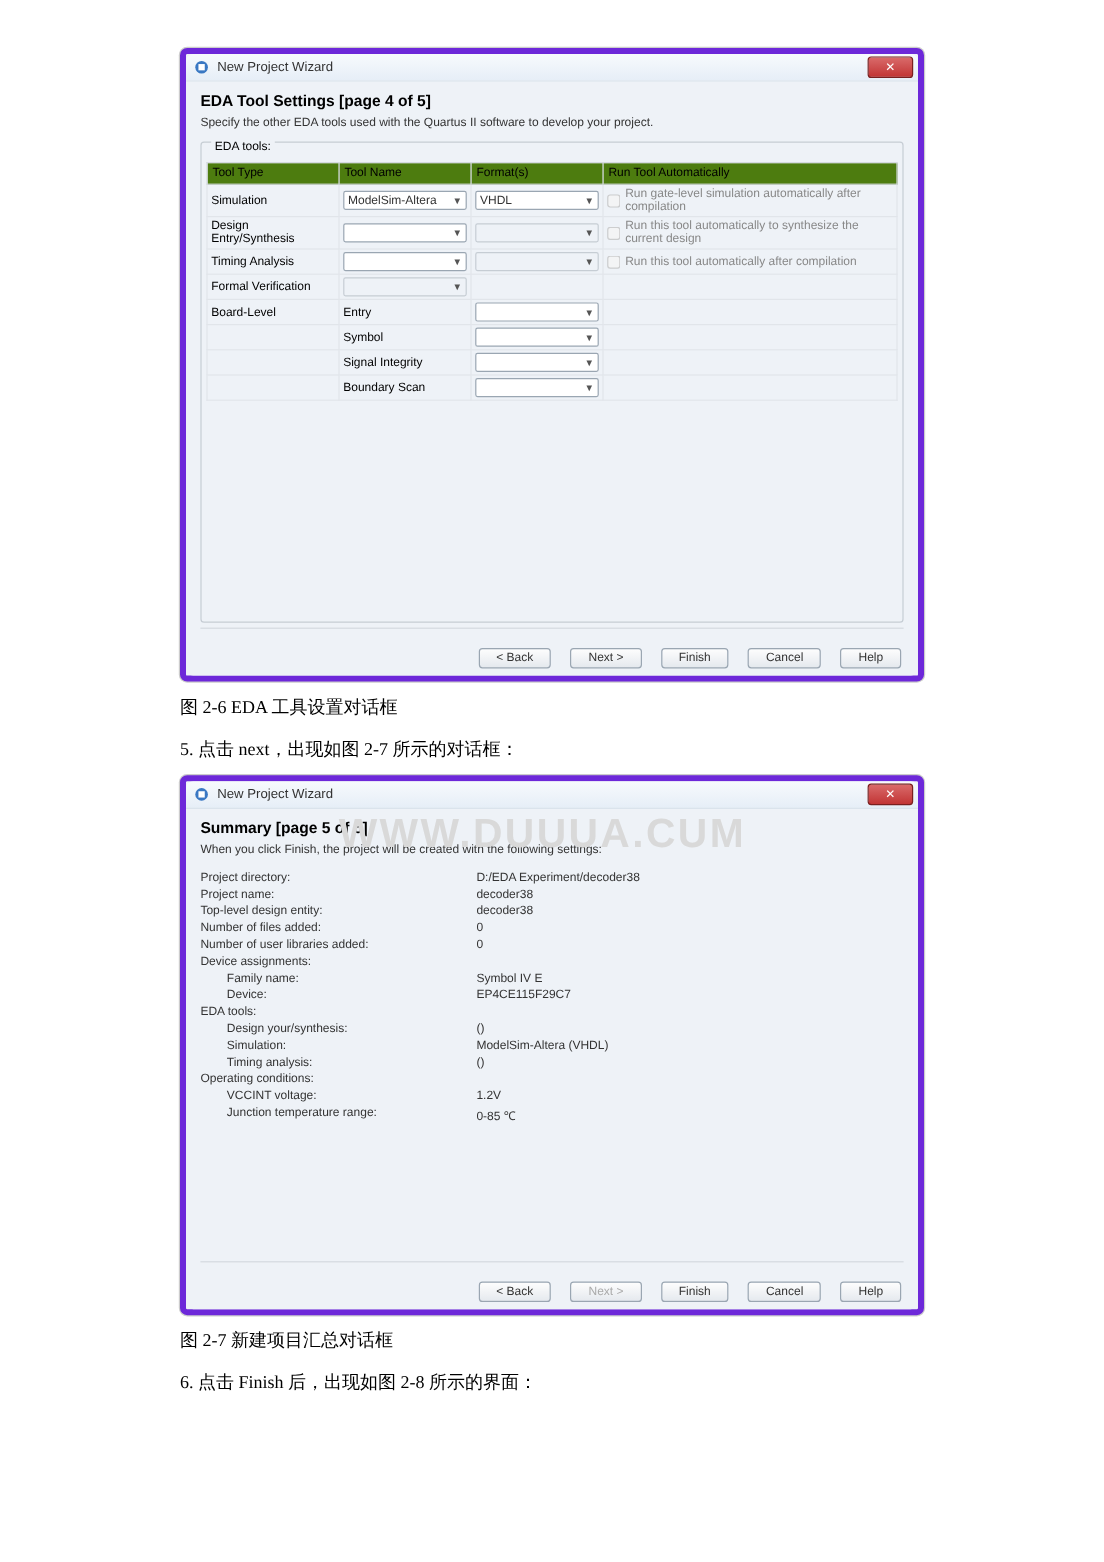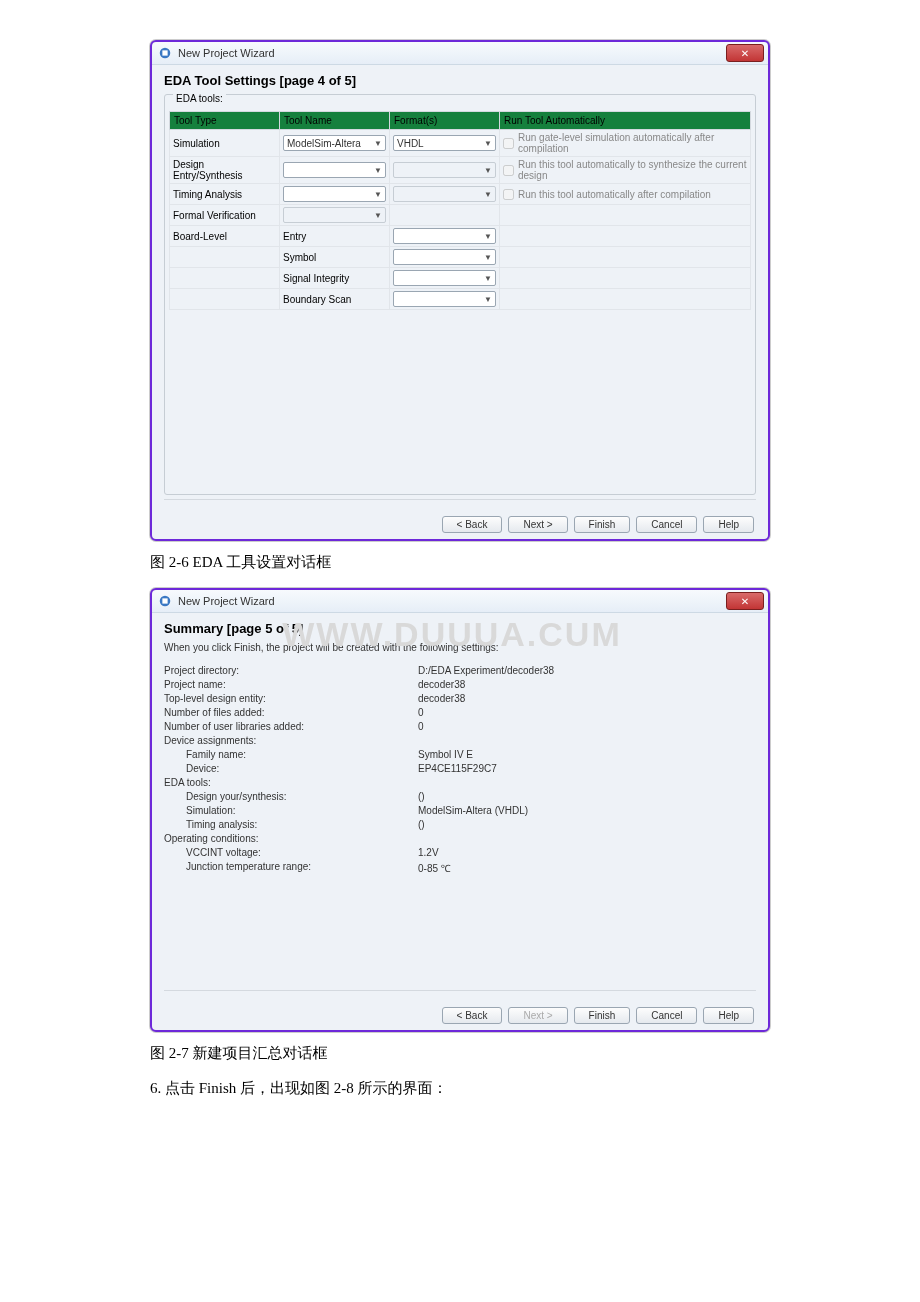--- a/index.html
+++ b/index.html
@@ -1,42 +1,42 @@
 <!DOCTYPE html>
 <html><head>
 <meta charset="utf-8">
 <style>
   * { box-sizing: border-box; margin: 0; padding: 0; }
   body { font-family: "Microsoft YaHei", Tahoma, Arial, sans-serif; background: #fff; width: 920px; margin: 0 auto; color: #000; }
   .page { padding: 40px 150px 40px 150px; }
-  .dialog { border: 2px solid #6d28d9; border-radius: 6px; background: #eef2f7; box-shadow: 0 0 0 1px #ccc; margin-bottom: 10px; }
+  .dialog { border: 5px solid #6d28d9; border-radius: 6px; background: #eef2f7; box-shadow: 0 0 0 1px #ccc; margin-bottom: 10px; }
   .titlebar { display: flex; align-items: center; padding: 4px 6px; background: linear-gradient(#f7fafd, #e6eef7); border-bottom: 1px solid #cdd9e4; border-radius: 6px 6px 0 0; position: relative; }
   .titlebar .icon { width: 14px; height: 14px; margin-right: 6px; display:inline-block; }
   .titlebar .title { font-size: 11px; color: #333; }
   .closebtn { position: absolute; right: 4px; top: 2px; width: 38px; height: 18px; background: linear-gradient(#d96a6a,#c23535); border:1px solid #7a1f1f; border-radius:3px; color:#fff; font-size:10px; display:flex; align-items:center; justify-content:center; }
   .dialog-body { padding: 8px 12px 4px 12px; background: #eef2f7; border-radius: 0 0 6px 6px; }
   .page-title { font-weight: bold; font-size: 13px; margin-bottom: 6px; }
   .subtitle { font-size: 10px; color: #333; margin-bottom: 10px; }
   .groupbox { border: 1px solid #c6cdd4; border-radius: 3px; padding: 6px 4px 4px 4px; background: #eef2f7; position: relative; }
   .group-legend { position: relative; top: -13px; left: 4px; background: #eef2f7; padding: 0 3px; font-size: 10px; display:inline-block; }
   .tbl { width: 100%; border-collapse: collapse; font-size: 10px; margin-top: -8px; }
-  .tbl th { text-align: left; font-weight: normal; padding: 3px 4px; border: 1px solid #d4d9df; background:#15803d;margin-top:35px; }
+  .tbl th { text-align: left; font-weight: normal; padding: 3px 4px; border: 1px solid #d4d9df; background:#4d7c0f;margin-top:35px; }
   .tbl td { padding: 2px 3px; border: 1px solid #e1e5ea; vertical-align: middle; }
   .combo { display:flex; align-items:center; border:1px solid #9aa6b2; background:#fff; border-radius:2px; height:16px; padding:0 3px; font-size:10px; color:#333; justify-content:space-between; }
   .combo.disabled { background:#eef2f7; color:#888; border-color:#c6cdd4; }
   .combo .arrow { font-size:8px; color:#555; margin-left:4px; }
   .chklabel { font-size:10px; color:#888; display:flex; align-items:center; gap:4px; }
   .chklabel input { width:11px; height:11px; }
-  .footer-btns { display:flex; justify-content:flex-end; gap:6px; margin-top:10px; padding: 6px 2px 2px 2px; }
+  .footer-btns { display:flex; justify-content:flex-end; gap:16px; margin-top:10px; padding: 6px 2px 2px 2px; }
   .btn { border:1px solid #9aa6b2; background:linear-gradient(#fdfdfd,#e5e9ee); border-radius:3px; font-size:10px; padding:2px 14px; color:#333; }
   .btn.disabled { color:#aaa; }
   .caption { font-size: 15px; margin: 12px 0 16px 0; font-family: "SimSun","宋体",serif; }
   .caption2 { font-size: 15px; margin: 4px 0 12px 0; font-family: "SimSun","宋体",serif; }
   .summary-list { font-size:10px; color:#333; }
-  .summary-row { display:flex; padding:1.5px 0;gap:24px; }
+  .summary-row { display:flex; padding:1.5px 0; }
   .summary-row .k { width: 230px; }
   .summary-row.indent .k { padding-left: 22px; }
   .watermark { position:absolute; right:16px; left:0; top:-6px; text-align:center; font-size:34px; font-weight:bold; color:#d9d9d9; letter-spacing:2px; pointer-events:none; font-family: Arial, sans-serif; }
   .summary-wrap { position:relative; }
   .blank-area { height: 180px; }
   .blank-area2 { height: 110px; }
   .footer-line { border-top:1px solid #d4d9df; margin-top:4px; }
 </style>
 </head>
 <body>
@@ -51,20 +51,21 @@
             <rect x="5" y="5" width="6" height="6" fill="#fff"></rect>
           </svg>
       </span>
       <span class="title">New Project Wizard</span>
       <div class="closebtn">
         <span>✕</span>
       </div>
     </div>
     <div class="dialog-body">
       <div class="page-title">EDA Tool Settings [page 4 of 5]</div>
+      <div class="subtitle">Specify the other EDA tools used with the Quartus II software to develop your project.</div>
 
       <div class="groupbox">
         <span class="group-legend">EDA tools:</span>
         <table class="tbl">
           <thead>
             <tr>
               <th style="width:110px">Tool Type</th>
               <th style="width:110px">Tool Name</th>
               <th style="width:110px">Format(s)</th>
               <th>Run Tool Automatically</th>
@@ -201,20 +202,21 @@
         <button class="btn">&lt; Back</button>
         <button class="btn">Next &gt;</button>
         <button class="btn">Finish</button>
         <button class="btn">Cancel</button>
         <button class="btn">Help</button>
       </div>
     </div>
   </div>
 
   <div class="caption">图 2-6 EDA 工具设置对话框</div>
+  <div class="caption2">5. 点击 next，出现如图 2-7 所示的对话框：</div>
 
   <div class="dialog">
     <div class="titlebar">
       <span class="icon">
         <svg viewBox="0 0 16 16" width="14" height="14">
             <circle cx="8" cy="8" r="6" fill="#3a78c3"></circle>
             <rect x="5" y="5" width="6" height="6" fill="#fff"></rect>
           </svg>
       </span>
       <span class="title">New Project Wizard</span>

